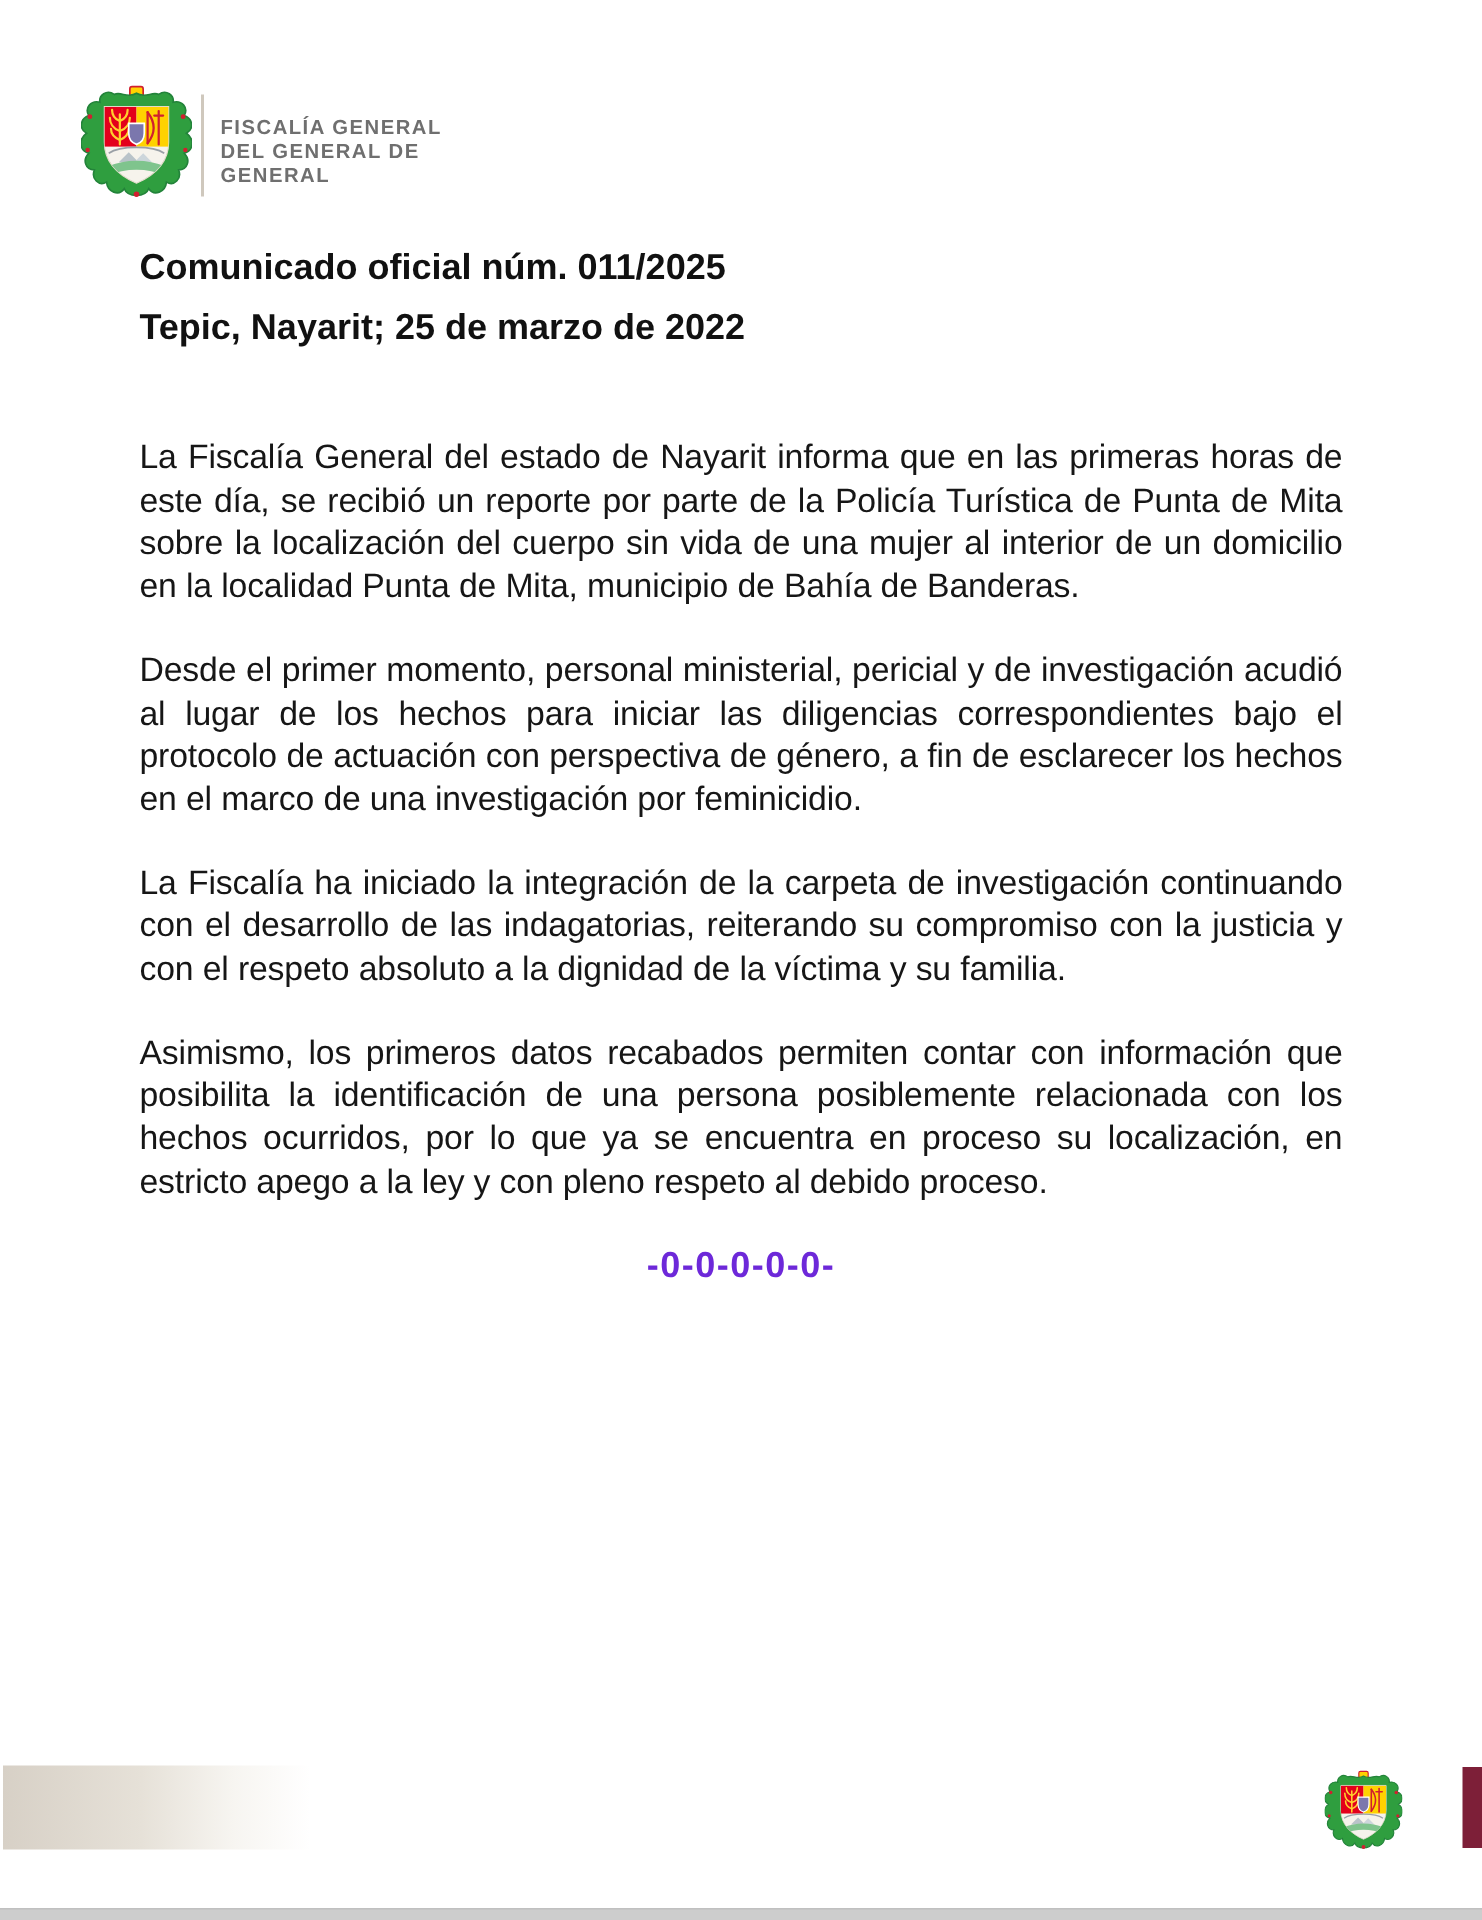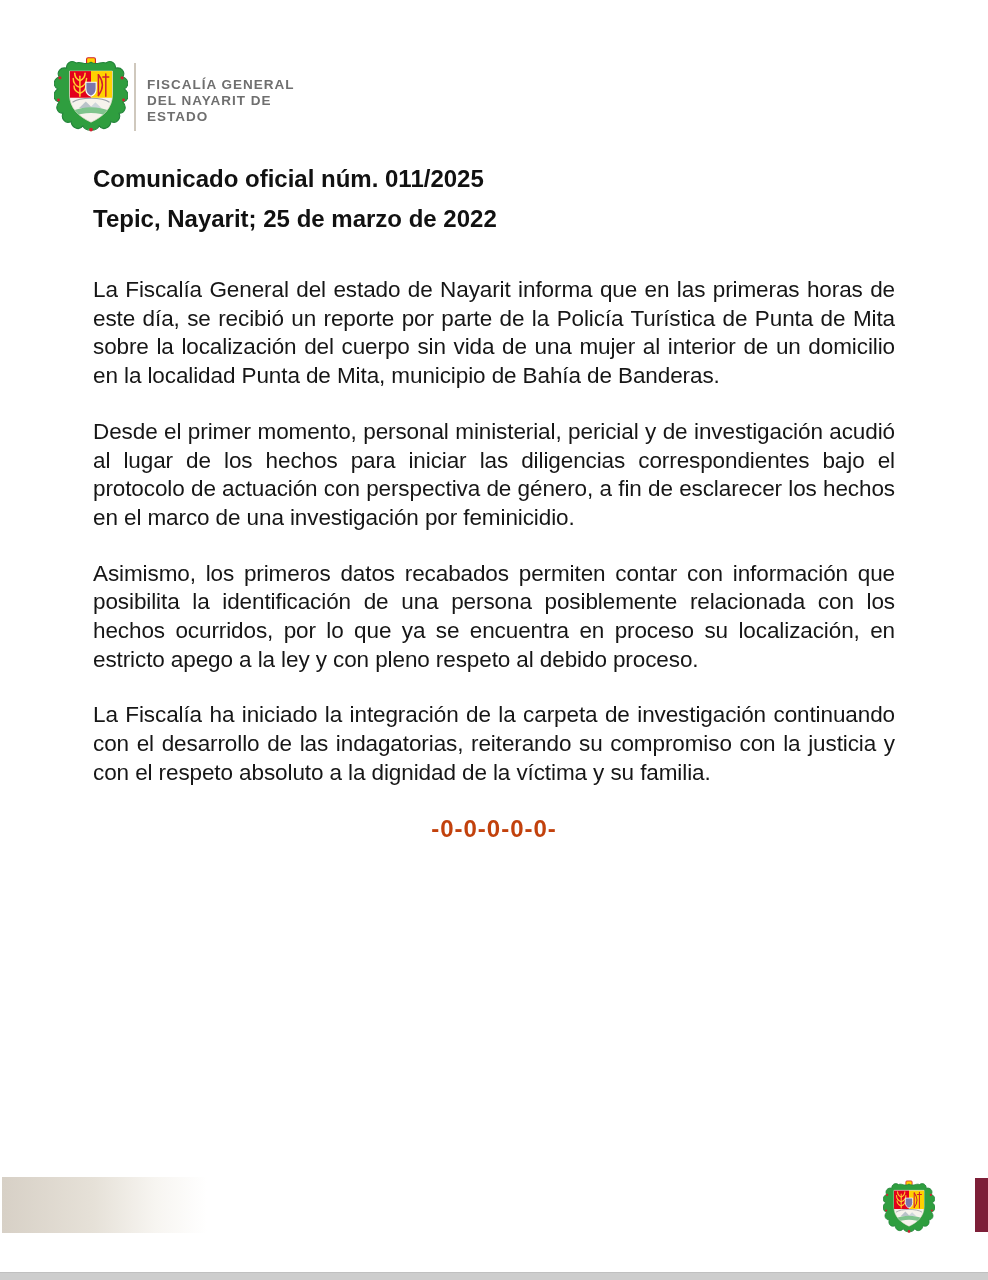--- a/index.html
+++ b/index.html
@@ -61,29 +61,29 @@
     left: 93px; top: 276px;
     width: 802px;
     color: #161616;
   }
   .body-text p {
     font-size: 22.5px;
     line-height: 28.7px;
     text-align: justify;
     text-justify: inter-word;
     letter-spacing: -0.1px;
-    margin: 0 0 27px 0;
+    margin: 15px 0 27px 0;
   }
   .separator {
     font-size: 24px;
     font-weight: bold;
     text-align: center;
     letter-spacing: 1px;
     margin-top: 2px;
-    color: #c2410c;
+    color: #6d28d9;
   }
 
   
   .footer-gradient-bar {
     position: absolute;
     left: 2px; top: 1177px;
     width: 205px; height: 56px;
     background: linear-gradient(to right, #d7d0c6 0%, #e6e1d8 45%, #f7f5f1 75%, #ffffff 100%);
   }
   .footer-crest {
@@ -165,34 +165,34 @@
 </svg>
 
 <div class="page">
 
   <svg class="brand-crest">
     <use href="#coa"></use>
   </svg>
   <div class="brand-divider"></div>
   <div class="brand-text">
     <div>FISCALÍA GENERAL</div>
-    <div>DEL NAYARIT DE</div>
-    <div>ESTADO</div>
+    <div>DEL GENERAL DE</div>
+    <div>GENERAL</div>
   </div>
 
   <div class="titles">
     <div class="doc-title">Comunicado oficial núm. 011/2025</div>
     <div class="doc-dateline">Tepic, Nayarit; 25 de marzo de 2022</div>
   </div>
 
   <div class="body-text">
     <p>La Fiscalía General del estado de Nayarit informa que en las primeras horas de este día, se recibió un reporte por parte de la Policía Turística de Punta de Mita sobre la localización del cuerpo sin vida de una mujer al interior de un domicilio en la localidad Punta de Mita, municipio de Bahía de Banderas.</p>
     <p>Desde el primer momento, personal ministerial, pericial y de investigación acudió al lugar de los hechos para iniciar las diligencias correspondientes bajo el protocolo de actuación con perspectiva de género, a fin de esclarecer los hechos en el marco de una investigación por feminicidio.</p>
+    <p>La Fiscalía ha iniciado la integración de la carpeta de investigación continuando con el desarrollo de las indagatorias, reiterando su compromiso con la justicia y con el respeto absoluto a la dignidad de la víctima y su familia.</p>
     <p>Asimismo, los primeros datos recabados permiten contar con información que posibilita la identificación de una persona posiblemente relacionada con los hechos ocurridos, por lo que ya se encuentra en proceso su localización, en estricto apego a la ley y con pleno respeto al debido proceso.</p>
-    <p>La Fiscalía ha iniciado la integración de la carpeta de investigación continuando con el desarrollo de las indagatorias, reiterando su compromiso con la justicia y con el respeto absoluto a la dignidad de la víctima y su familia.</p>
     <div class="separator">-0-0-0-0-0-</div>
   </div>
 
   <div class="footer-gradient-bar"></div>
   <svg class="footer-crest">
     <use href="#coa"></use>
   </svg>
   <div class="maroon-bar"></div>
   <div class="bottom-strip"></div>
 

